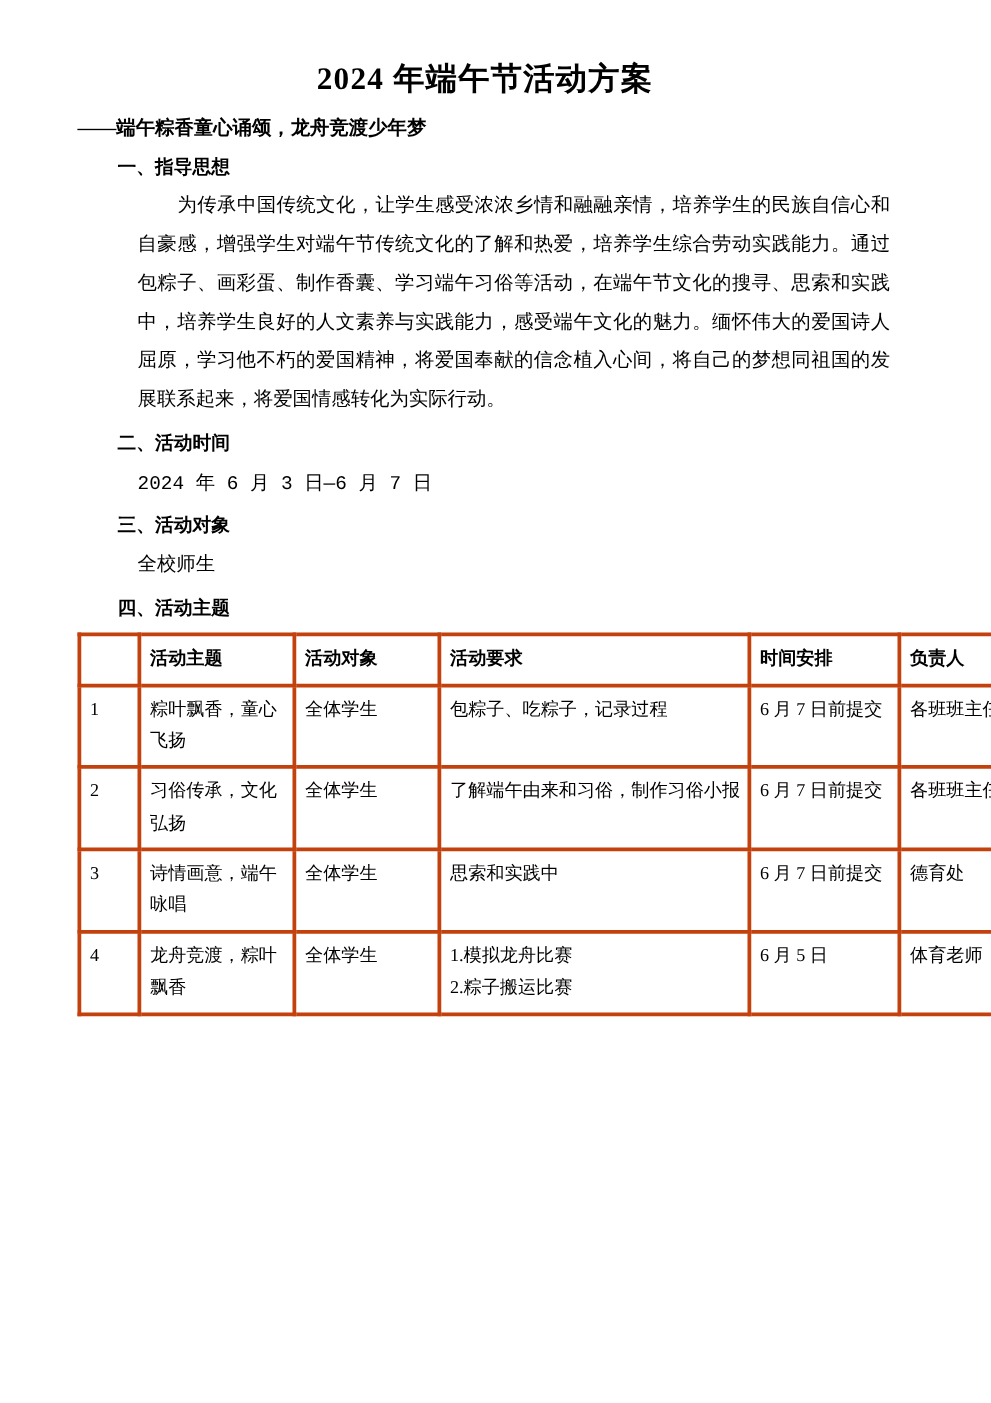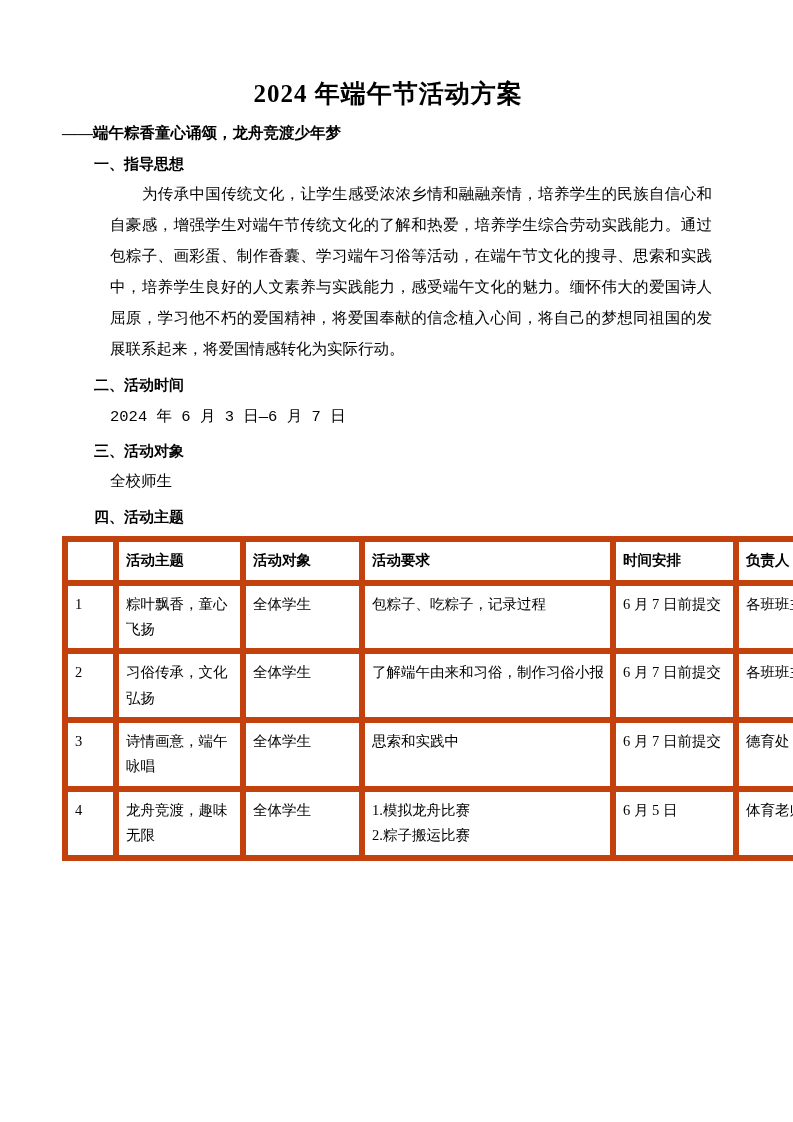--- a/index.html
+++ b/index.html
@@ -12,21 +12,21 @@
     height: 1122px;
     font-family: "Liberation Serif", "DejaVu Serif", serif;
     color: #000000;
     overflow: hidden;
   }
   .page {
     position: relative;
     width: 774px;
     height: 1122px;
     box-sizing: border-box;
-    padding: 78px 60px 40px 62px;
+    padding: 48px 60px 40px 62px;
   }
   .doc-title {
     text-align: center;
     font-size: 25px;
     font-weight: 700;
     letter-spacing: 1px;
     margin: 0 0 10px 0;
     line-height: 1.3;
   }
   .doc-subtitle {
@@ -59,21 +59,21 @@
     padding-left: 48px;
     font-family: Liberation Mono, monospace;
   }
   table.schedule {
     border-collapse: collapse;
     width: 100%;
     margin-top: 6px;
     table-layout: fixed;
   }
   table.schedule td, table.schedule th {
-    border: 6px solid #c2410c;
+    border: 3px solid #c2410c;
     vertical-align: top;
     padding: 6px 6px 6px 7px;
     font-size: 14.5px;
     line-height: 1.75;
     font-weight: normal;
     text-align: left;
   }
   table.schedule thead td {
     font-weight: 700;
   }
@@ -144,21 +144,21 @@
         <td class="col-theme">诗情画意，端午咏唱</td>
         <td class="col-obj">全体学生</td>
         <td class="col-req">
           <span class="cellline">思索和实践中</span>
         </td>
         <td class="col-time">6 月 7 日前提交</td>
         <td class="col-owner">德育处</td>
       </tr>
       <tr>
         <td class="col-idx">4</td>
-        <td class="col-theme">龙舟竞渡，趣味无限</td>
+        <td class="col-theme">龙舟竞渡，粽叶飘香</td>
         <td class="col-obj">全体学生</td>
         <td class="col-req">
           <span class="cellline">1.模拟龙舟比赛</span>
           <span class="cellline">2.粽子搬运比赛</span>
         </td>
         <td class="col-time">6 月 5 日</td>
         <td class="col-owner">体育老师</td>
       </tr>
     </tbody>
   </table>

